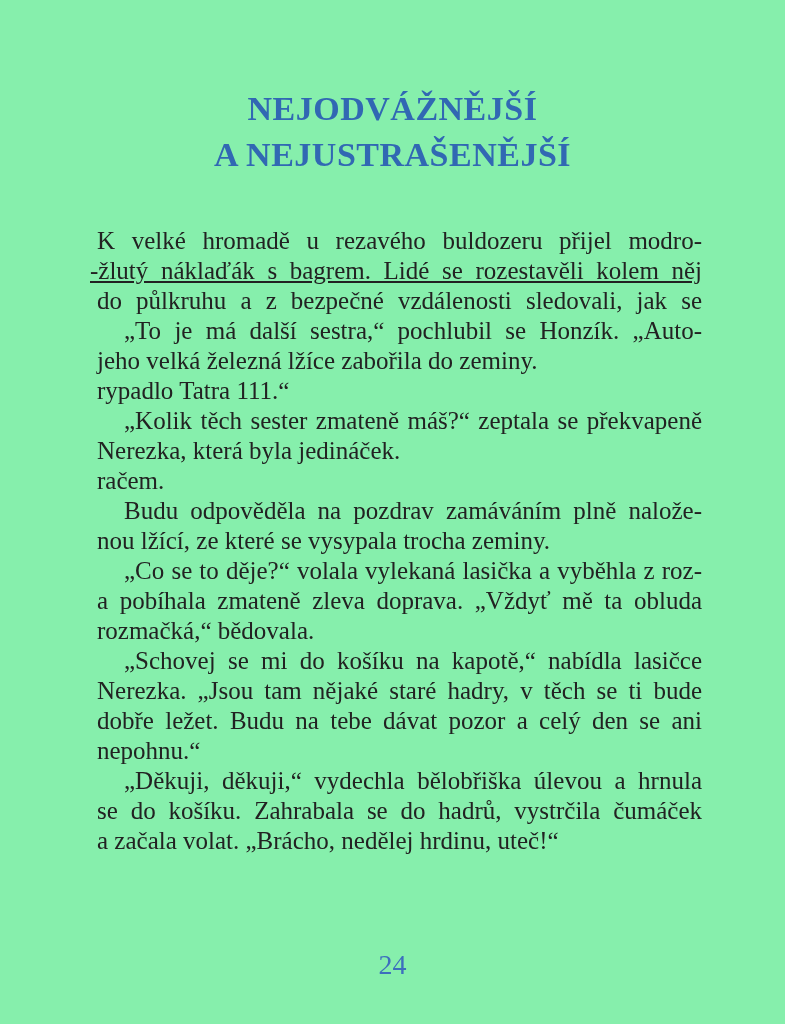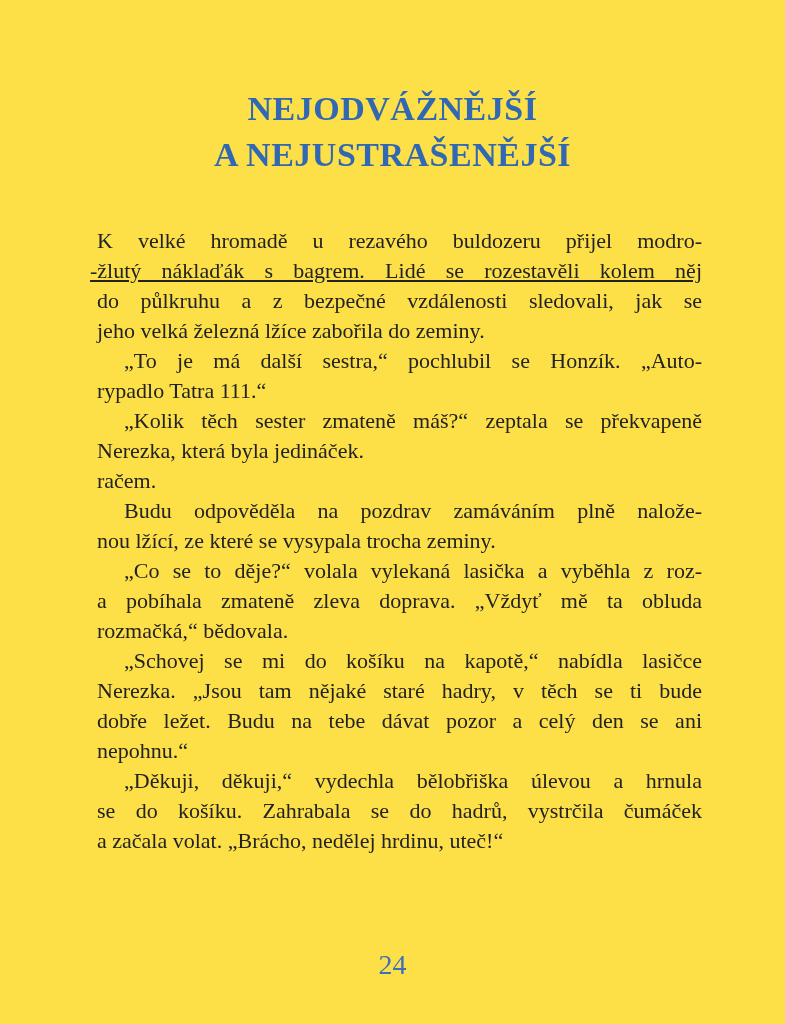--- a/index.html
+++ b/index.html
@@ -4,21 +4,21 @@
 <style>
   html, body {
     margin: 0;
     padding: 0;
     background: #ffffff;
   }
   .page {
     position: relative;
     width: 785px;
     height: 1024px;
-    background: #fde047;
+    background: #86efac;
     font-family: "Liberation Serif", serif;
     overflow: hidden;
   }
   .chapter-title {
     position: absolute;
     top: 86px;
     left: 0;
     width: 785px;
     text-align: center;
     color: #3168b3;
@@ -26,21 +26,21 @@
     font-size: 34px;
     line-height: 46px;
     letter-spacing: 0.5px;
   }
   .text-block {
     position: absolute;
     top: 226px;
     left: 97px;
     width: 605px;
     color: #222222;
-    font-size: 22px;
+    font-size: 25px;
     line-height: 30px;
   }
   .line {
     white-space: normal;
   }
   
   .jl {
     text-align: justify;
     text-align-last: justify;
   }
@@ -76,22 +76,22 @@
 
   <div class="chapter-title">
     <div>NEJODVÁŽNĚJŠÍ</div>
     <div>A NEJUSTRAŠENĚJŠÍ</div>
   </div>
 
   <div class="text-block">
     <div class="line jl">K velké hromadě u rezavého buldozeru přijel modro-</div>
     <div class="line jl hang">-žlutý náklaďák s bagrem. Lidé se rozestavěli kolem něj</div>
     <div class="line jl">do půlkruhu a z bezpečné vzdálenosti sledovali, jak se</div>
+    <div class="line jl in">„To je má další sestra,“ pochlubil se Honzík. „Auto-</div>
     <div class="line pe">jeho velká železná lžíce zabořila do zeminy.</div>
-    <div class="line jl in">„To je má další sestra,“ pochlubil se Honzík. „Auto-</div>
     <div class="line pe">rypadlo Tatra 111.“</div>
     <div class="line jl in">„Kolik těch sester zmateně máš?“ zeptala se překvapeně</div>
     <div class="line pe">Nerezka, která byla jedináček.</div>
     <div class="line pe">račem.</div>
     <div class="line jl in">Budu odpověděla na pozdrav zamáváním plně nalože-</div>
     <div class="line pe">nou lžící, ze které se vysypala trocha zeminy.</div>
     <div class="line jl in">„Co se to děje?“ volala vylekaná lasička a vyběhla z roz-</div>
     <div class="line jl">a pobíhala zmateně zleva doprava. „Vždyť mě ta obluda</div>
     <div class="line pe">rozmačká,“ bědovala.</div>
     <div class="line jl in">„Schovej se mi do košíku na kapotě,“ nabídla lasičce</div>

